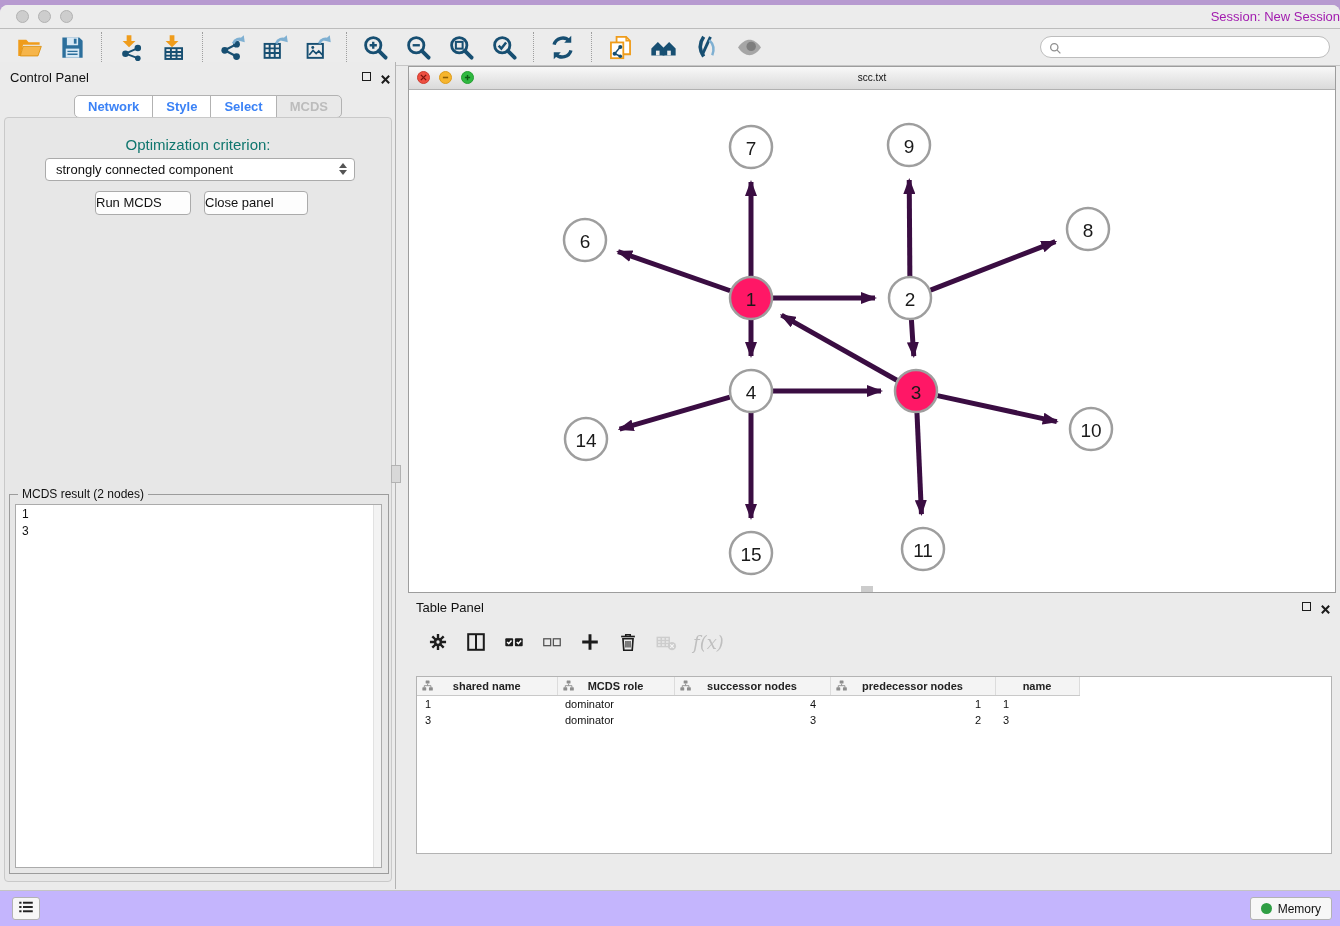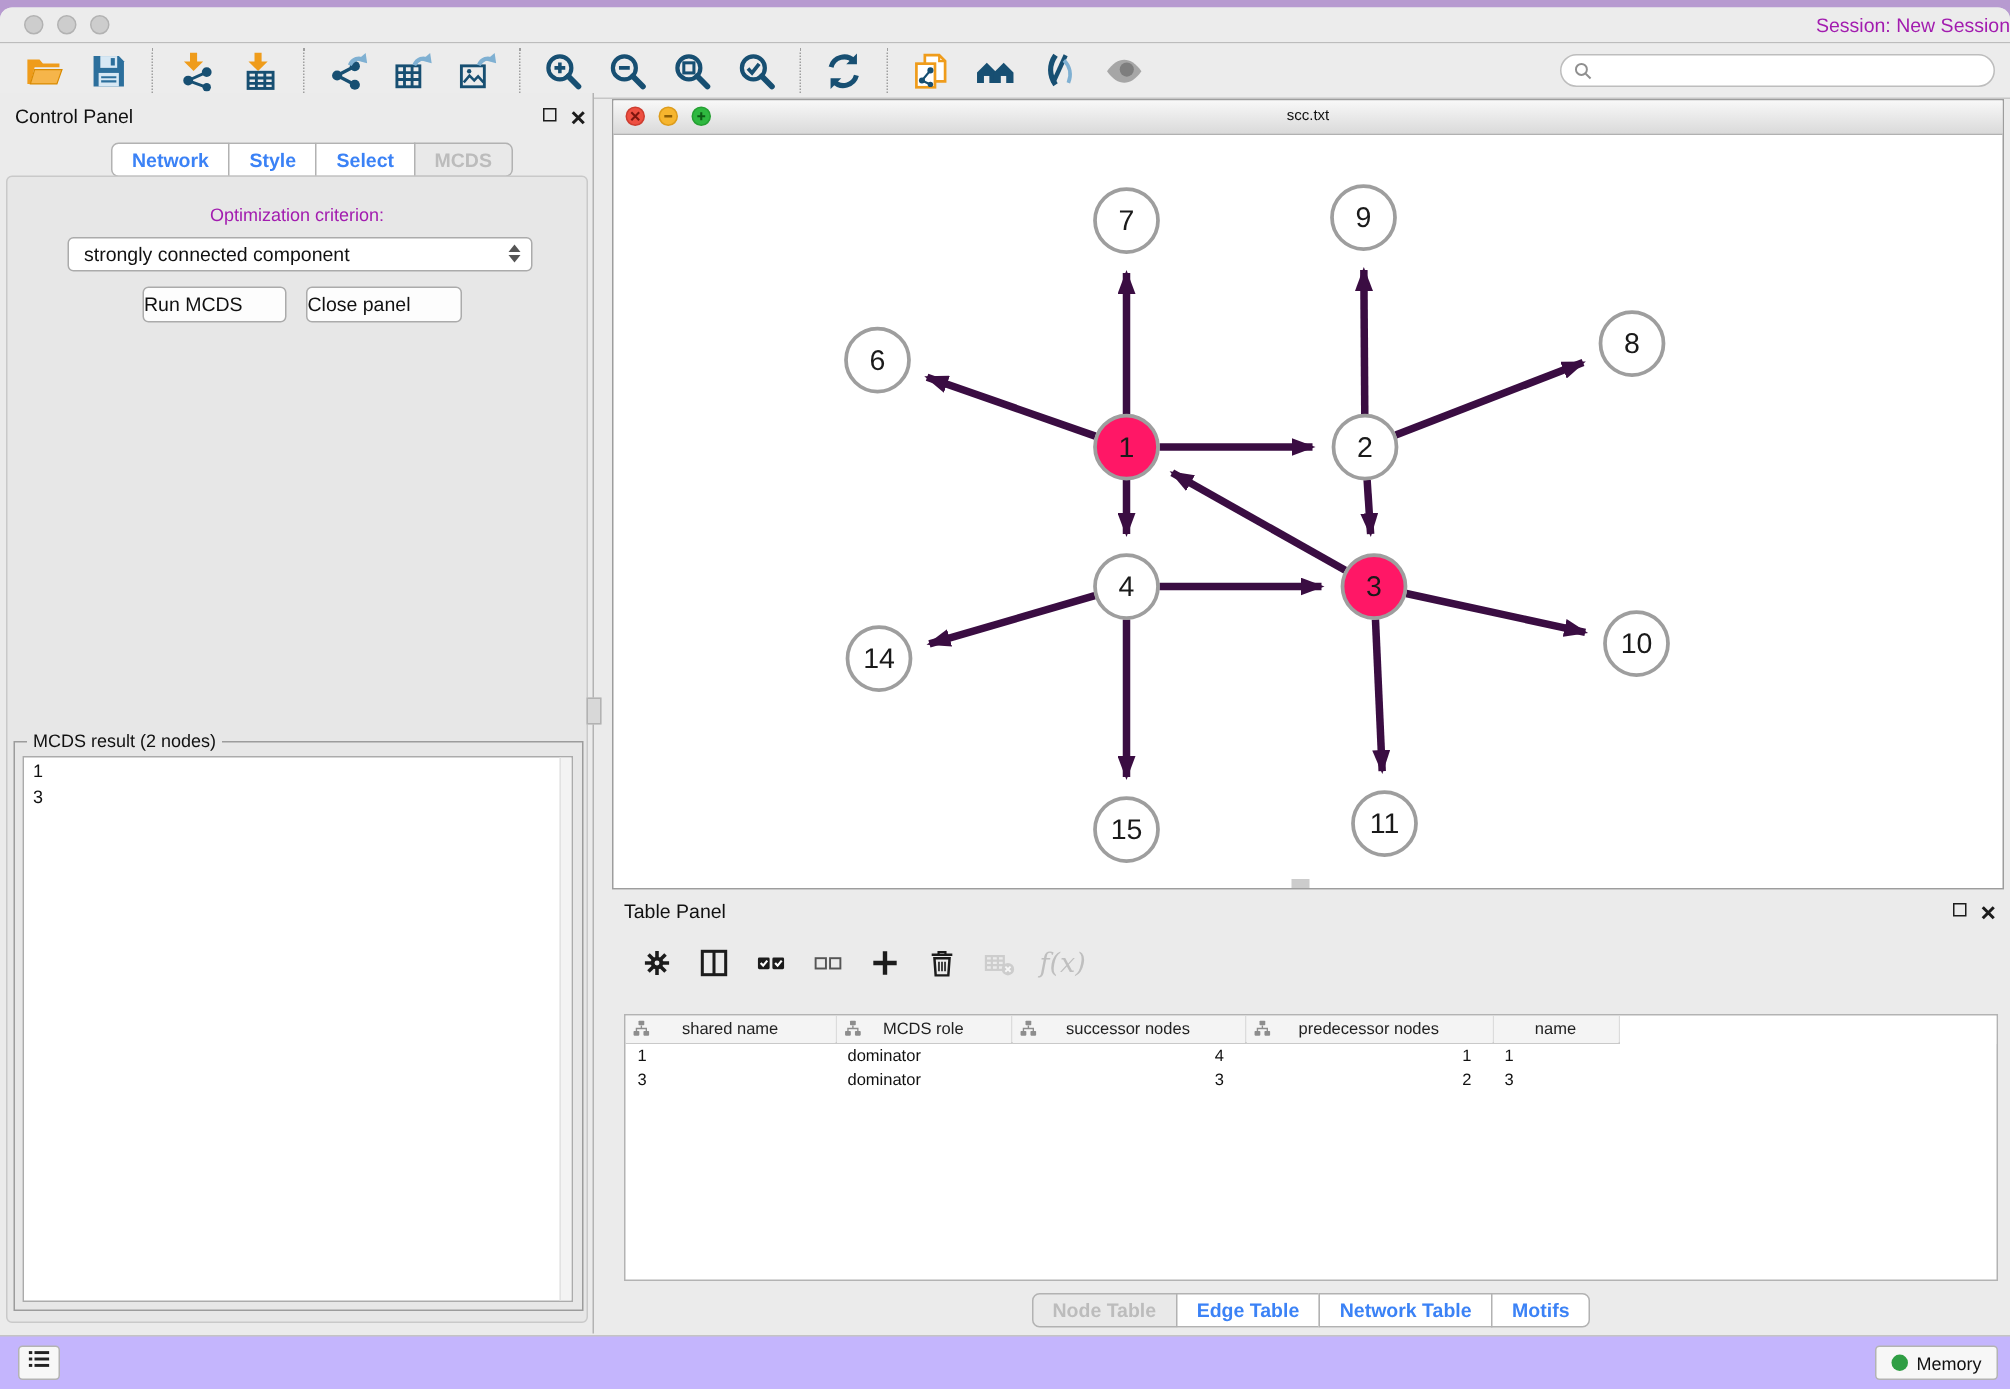--- a/index.html
+++ b/index.html
@@ -33,21 +33,21 @@
 
   .tabbar{position:absolute;display:flex}
   .tab{height:21px;line-height:21px;padding:0 13px;background:#fff;border:1px solid #b2b2b2;
        margin-left:-1px;font-size:13px;font-weight:700;color:#3b82f6;white-space:nowrap}
   .tab:first-child{border-radius:5px 0 0 5px;margin-left:0}
   .tab:last-child{border-radius:0 5px 5px 0}
   .tab.sel{background:#e9e9e9;color:#bcbcbc}
 
   #cp-content{position:absolute;left:4px;top:55px;width:388px;height:765px;background:#e7e7e7;
               border:1px solid #c9c9c9;border-radius:4px;box-sizing:border-box}
-  #opt-label{position:absolute;left:0;right:0;top:18px;text-align:center;font-size:12px;color:#a21caf}
+  #opt-label{position:absolute;left:0;right:0;top:18px;text-align:center;font-size:15px;color:#0f766e}
   #criterion{position:absolute;left:40px;top:40px;width:310px;height:23px;background:#fff;border:1px solid #ababab;
              border-radius:4px;box-sizing:border-box}
   #criterion .val{position:absolute;left:10px;top:0;line-height:21px;font-size:13px;color:#111}
   #criterion .stepper{position:absolute;right:7px;top:4px;display:flex;flex-direction:column;gap:2px}
   .tri-up{width:0;height:0;border-left:4px solid transparent;border-right:4px solid transparent;border-bottom:5px solid #555}
   .tri-dn{width:0;height:0;border-left:4px solid transparent;border-right:4px solid transparent;border-top:5px solid #555}
   .cp-btn{position:absolute;top:73px;height:24px;background:#fdfdfd;border:1px solid #ababab;border-radius:4px;
           font-size:13px;color:#111;text-align:left;line-height:22px;box-sizing:border-box}
   #run-btn{left:90px;width:96px}
   #closep-btn{left:199px;width:104px}
@@ -76,21 +76,21 @@
   #tp-toolbar{position:absolute;left:12px;top:30px;height:36px;display:flex;align-items:center}
   .ttool{width:24px;height:24px;margin:0 7px;display:flex;align-items:center;justify-content:flex-start}
   .ttool svg{width:22px;height:22px}
   .ttool.dis{opacity:.55}
   .fxi{font-family:"DejaVu Serif",serif;font-style:italic;font-size:18px;color:#9c9c9c;white-space:nowrap}
 
   #node-table-wrap{position:absolute;left:8px;top:82px;width:914px;height:176px;background:#fff;
                    border:1px solid #b3b3b3;overflow:hidden}
   #node-table{border-collapse:collapse;table-layout:fixed;width:100%}
   #node-table th{height:18px;background:#f4f4f4;border-right:1px solid #dcdcdc;border-bottom:1px solid #c9c9c9;
-                 font-size:11px;font-weight:400;color:#222;position:relative;padding:0}
+                 font-size:11px;font-weight:700;color:#222;position:relative;padding:0}
   #node-table th.filler{background:#fff;border:none}
   .thc{position:relative;width:100%;height:100%;display:flex;align-items:center;justify-content:center}
   .thc .hier{position:absolute;left:5px;top:3px}
   #node-table td{height:16px;font-size:11px;color:#111;padding:0 8px;white-space:nowrap;overflow:hidden}
   #node-table td.r{text-align:right;padding-right:14px}
 
   #tp-tabbar{position:absolute;left:0;right:0;top:268px;display:flex;justify-content:center}
 
   
   #statusbar{position:absolute;left:0;top:885px;width:1340px;height:36px;background:#c4b5fd;border-top:1px solid #c4c4c4}
@@ -543,26 +543,20 @@
               <td>3</td>
               <td>dominator</td>
               <td class="r">3</td>
               <td class="r">2</td>
               <td>3</td>
               <td></td>
             </tr>
           </tbody>
       </table>
     </div>
-    <div class="tabbar" id="tp-tabbar">
-        <div class="tab sel">Node Table</div>
-        <div class="tab">Edge Table</div>
-        <div class="tab">Network Table</div>
-        <div class="tab">Motifs</div>
-      </div>
   </div>
 
   <div id="statusbar">
     <div id="list-btn">
         <span><svg width="18" height="18" viewBox="0 0 24 24">
             <g fill="#222">
               <rect x="3" y="5" width="3" height="2.6"></rect>
               <rect x="8" y="5" width="13" height="2.6"></rect>
               <rect x="3" y="10.7" width="3" height="2.6"></rect>
               <rect x="8" y="10.7" width="13" height="2.6"></rect>

